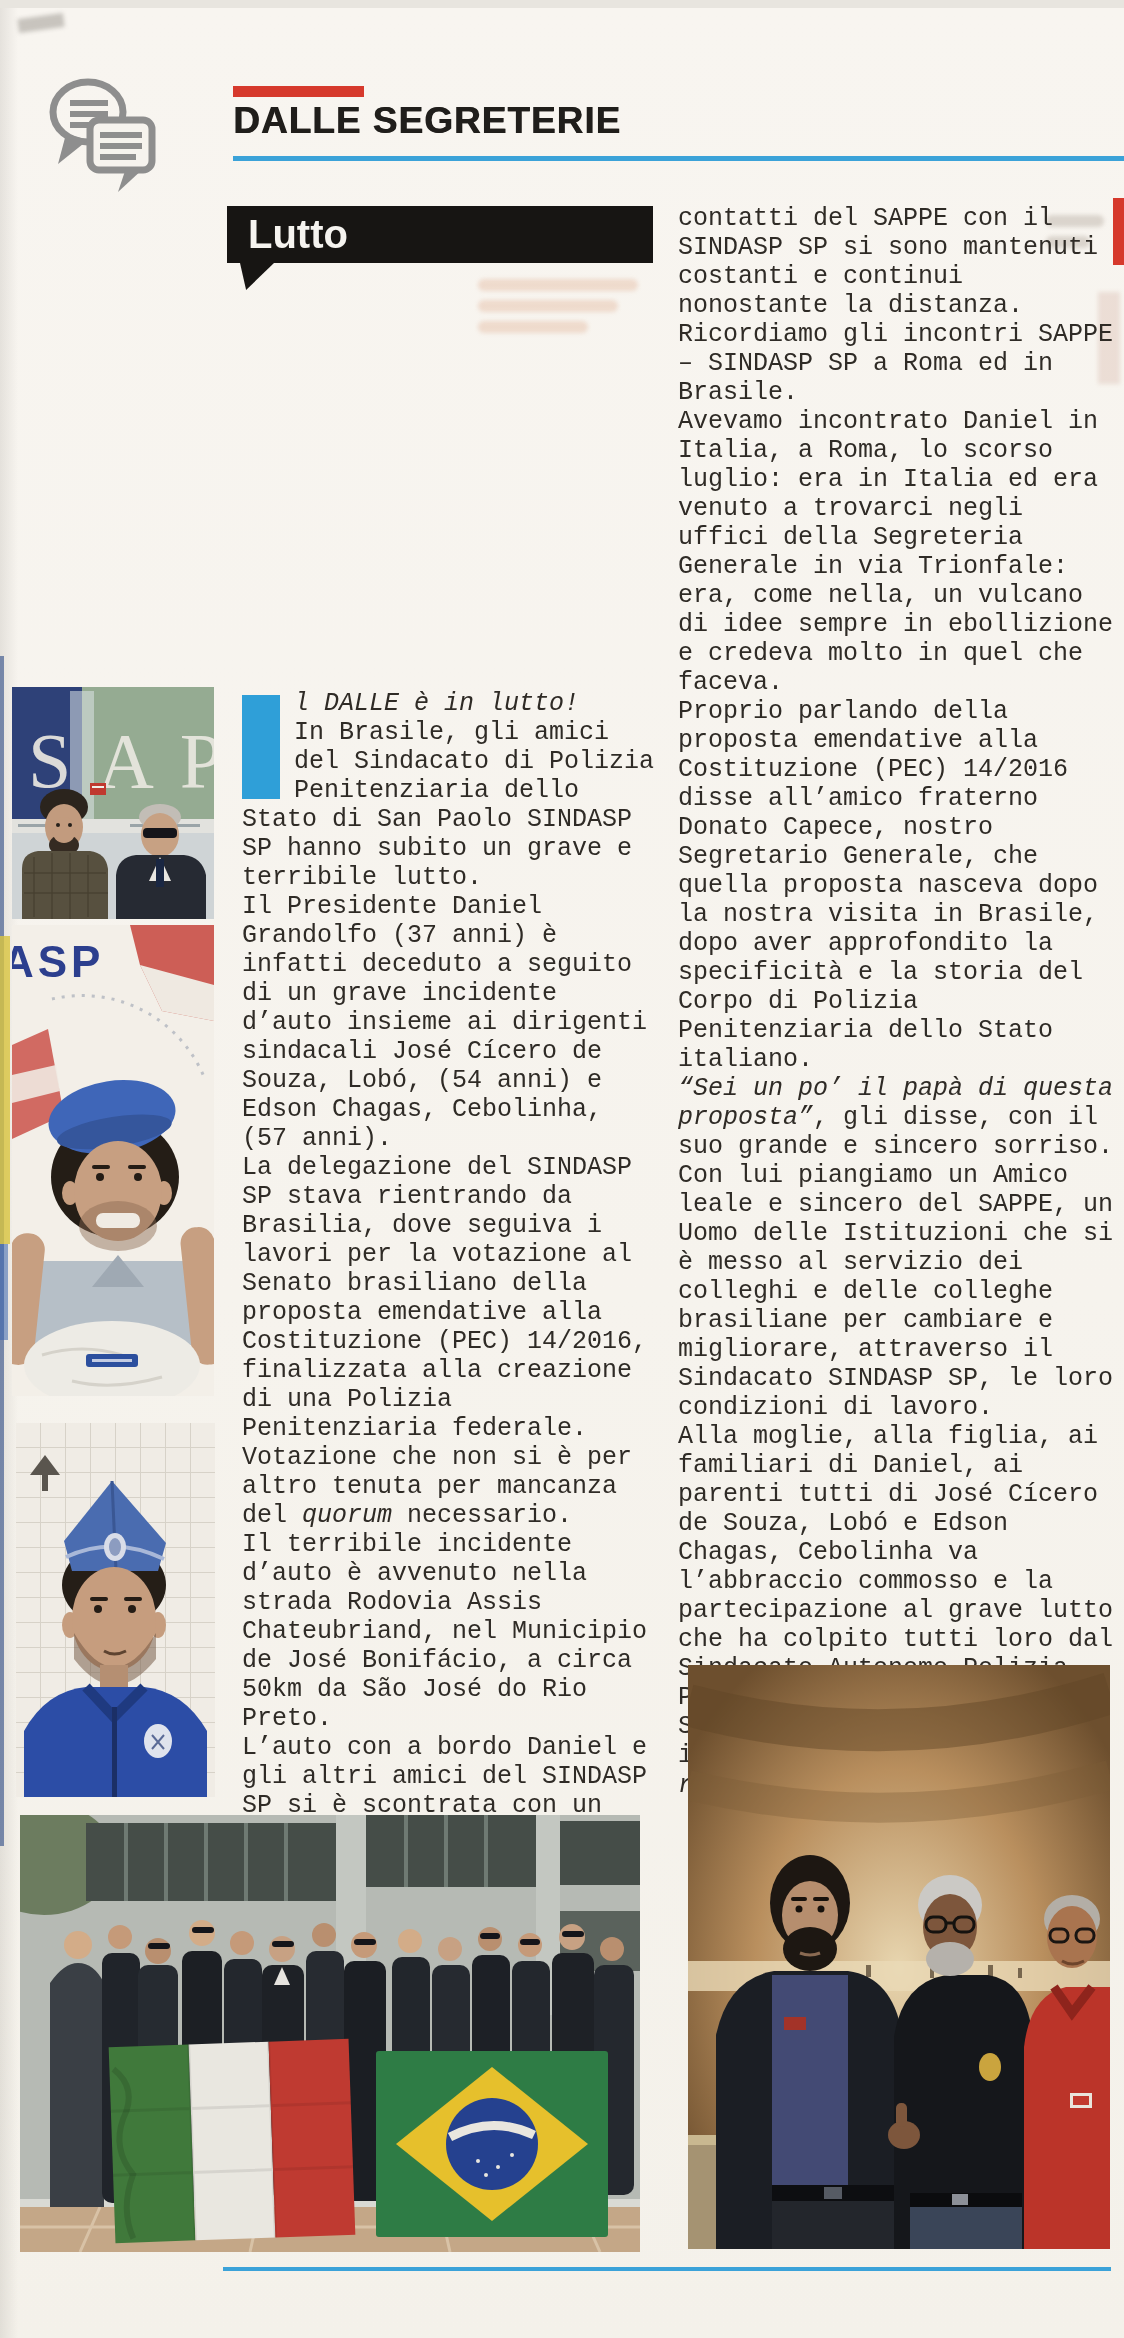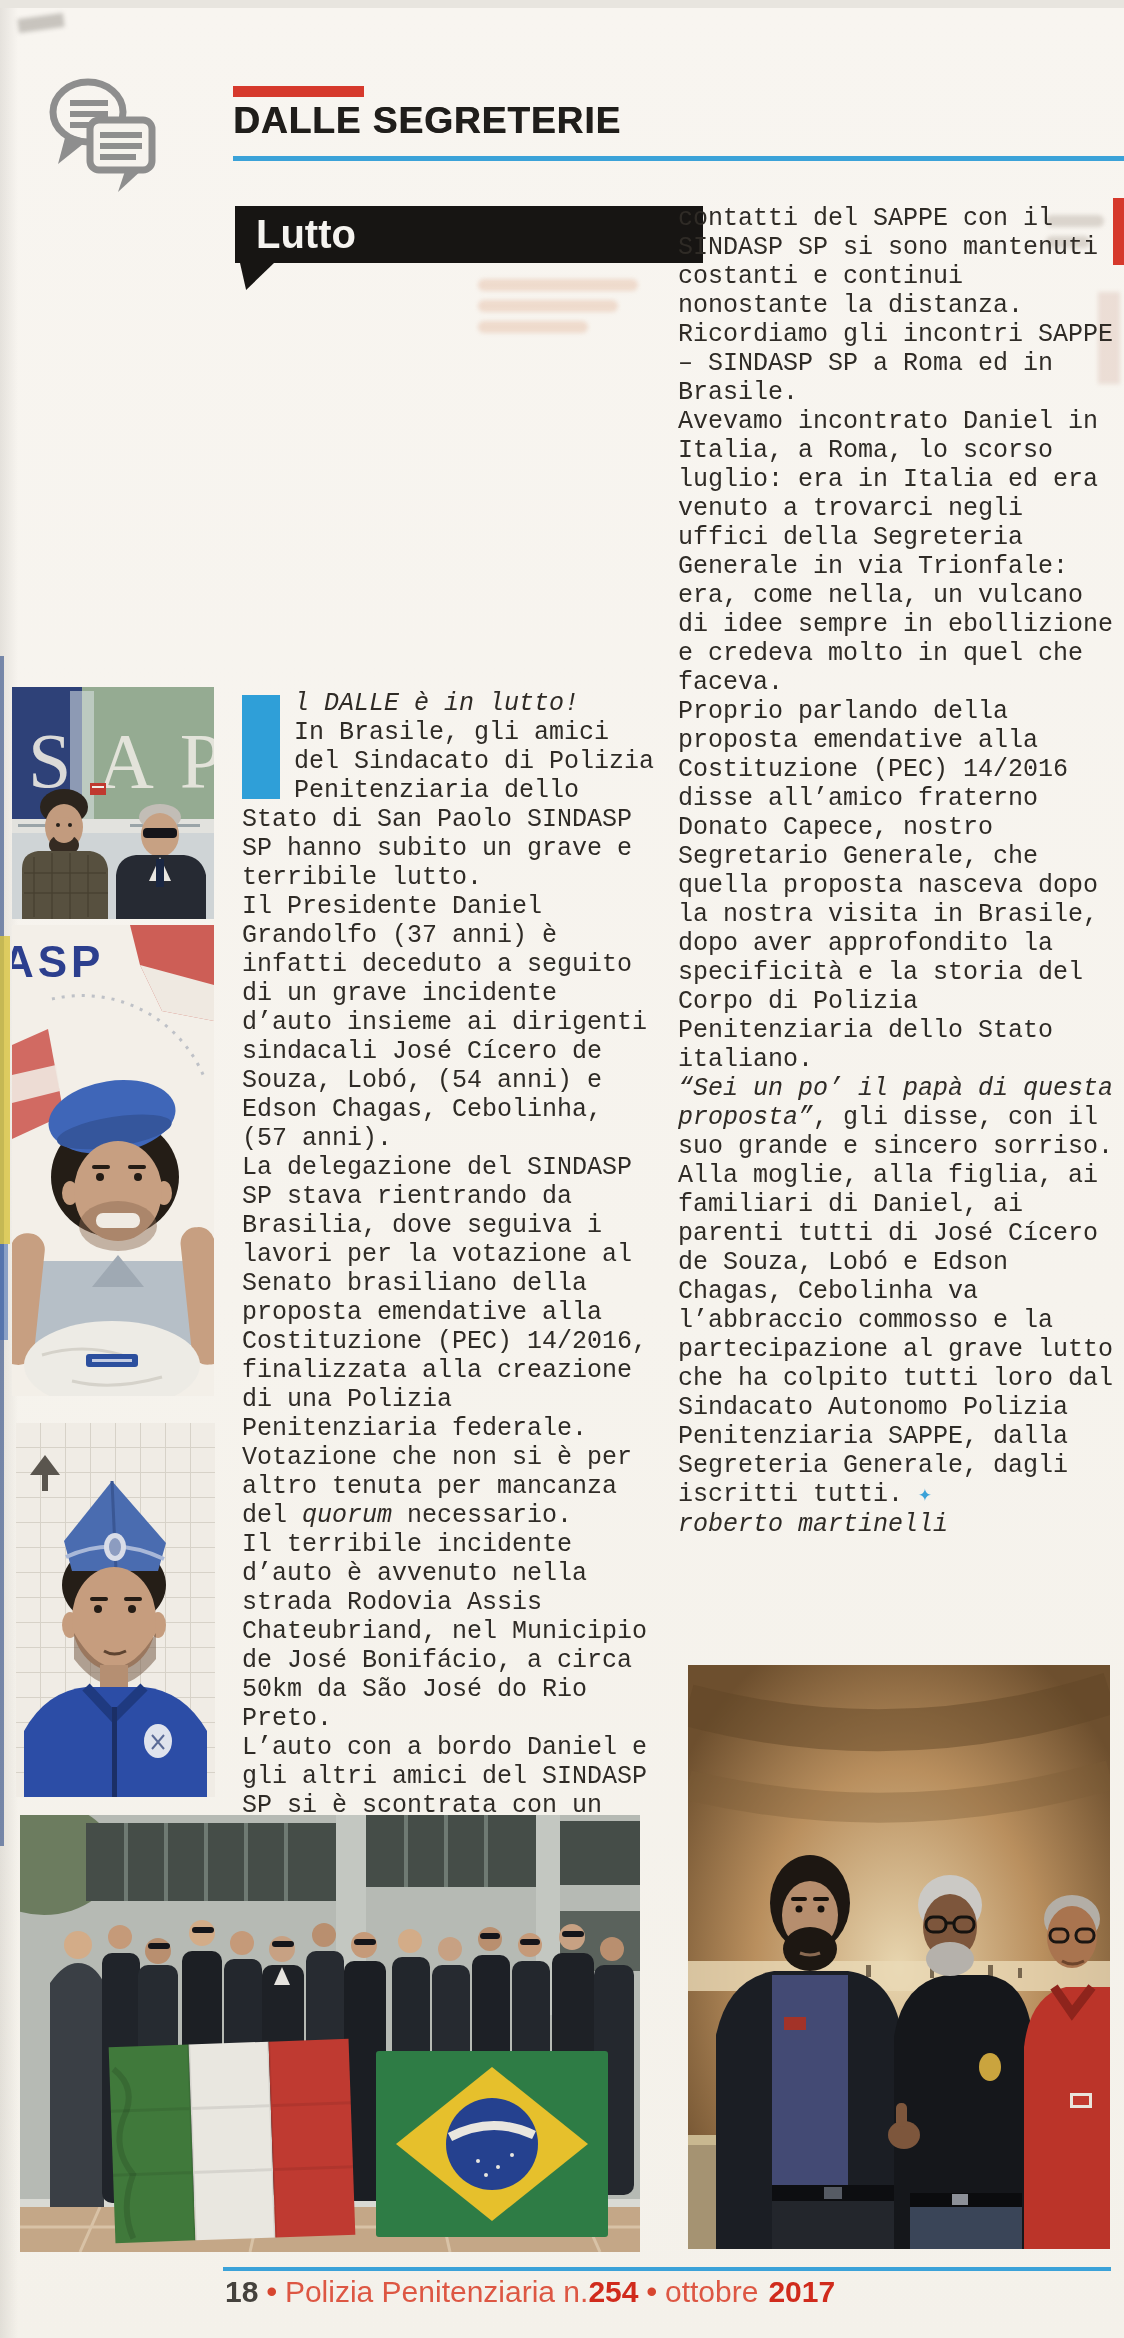--- a/index.html
+++ b/index.html
@@ -7,21 +7,21 @@
         background:linear-gradient(180deg,#f8f5f0 0%,#f6f3ed 55%,#f4f1ea 100%);
         font-family:"Liberation Sans",sans-serif;}
   .abs{position:absolute;}
   
   .red-bar{left:233px;top:78px;width:131px;height:11px;background:#d6392c;}
   .kicker{left:233px;top:92px;font-size:37px;font-weight:700;letter-spacing:1px;
           color:#201e1b;text-shadow:.7px 0 0 #201e1b;}
   .blue-rule{left:233px;top:148px;width:891px;height:5px;background:#3ba2d8;}
   .red-tab{left:1113px;top:190px;width:11px;height:67px;background:#d6392c;}
   
-  .tag-bar{left:235px;top:198px;width:468px;height:57px;background:#171513;}
+  .tag-bar{left:227px;top:198px;width:426px;height:57px;background:#171513;}
   .tag-label{padding-left:21px;line-height:56px;font-size:40px;font-weight:700;color:#f5f3ef;}
   .tag-tail{left:240px;top:255px;width:34px;height:27px;background:#171513;
             clip-path:polygon(0 0,100% 0,18% 100%);}
   
   .title{left:240px;top:297px;width:442px;font-size:41px;line-height:56px;
          color:#3d3d3f;letter-spacing:-0.3px;}
   
   .col{font-family:Liberation Mono, monospace;font-size:25px;line-height:29px;color:#2f2b26;}
   .col1{left:242px;top:681px;width:414px;}
   .col2{left:678px;top:196px;width:436px;}
@@ -101,20 +101,21 @@
     <div class="tag-label">Lutto</div>
   </div>
   <div class="abs tag-tail"></div>
 
 
   <div class="abs col col2">
       <p class="para normal"><span>contatti del SAPPE con il SINDASP SP si sono mantenuti costanti e continui nonostante la distanza. Ricordiamo gli incontri SAPPE – SINDASP SP a Roma ed in Brasile.</span></p>
       <p class="para normal"><span>Avevamo incontrato Daniel in Italia, a Roma, lo scorso luglio: era in Italia ed era venuto a trovarci negli uffici della Segreteria Generale in via Trionfale: era, come nella, un vulcano di idee sempre in ebollizione e credeva molto in quel che faceva.</span></p>
       <p class="para normal"><span>Proprio parlando della proposta emendative alla Costituzione (PEC) 14/2016 disse all’amico fraterno Donato Capece, nostro Segretario Generale, che quella proposta nasceva dopo la nostra visita in Brasile, dopo aver approfondito la specificità e la storia del Corpo di Polizia Penitenziaria dello Stato italiano.</span></p>
       <p class="para normal"><em>“Sei un po’ il papà di questa proposta”</em><span>, gli disse, con il suo grande e sincero sorriso.</span></p>
+      <p class="para normal"><span>Con lui piangiamo un Amico leale e sincero del SAPPE, un Uomo delle Istituzioni che si è messo al servizio dei colleghi e delle colleghe brasiliane per cambiare e migliorare, attraverso il Sindacato SINDASP SP, le loro condizioni di lavoro.</span></p>
       <p class="para normal"><span>Alla moglie, alla figlia, ai familiari di Daniel, ai parenti tutti di José Cícero de Souza, Lobó e Edson Chagas, Cebolinha va l’abbraccio commosso e la partecipazione al grave lutto che ha colpito tutti loro dal Sindacato Autonomo Polizia Penitenziaria SAPPE, dalla Segreteria Generale, dagli iscritti tutti. </span><span class="diamond">✦</span></p>
       <p class="para signature"><em>roberto martinelli</em></p>
     </div>
   <div class="abs col col1">
     <div class="dropcap-bar"></div>
   <p class="para lead"><em>l DALLE è in lutto!</em></p>
       <p class="para normal"><span>In Brasile, gli amici del Sindacato di Polizia Penitenziaria dello Stato di San Paolo SINDASP SP hanno subito un grave e terribile lutto.</span></p>
       <p class="para normal"><span>Il Presidente Daniel Grandolfo (37 anni) è infatti deceduto a seguito di un grave incidente d’auto insieme ai dirigenti sindacali José Cícero de Souza, Lobó, (54 anni) e Edson Chagas, Cebolinha, (57 anni).</span></p>
       <p class="para normal"><span>La delegazione del SINDASP SP stava rientrando da Brasilia, dove seguiva i lavori per la votazione al Senato brasiliano della proposta emendative alla Costituzione (PEC) 14/2016, finalizzata alla creazione di una Polizia Penitenziaria federale.</span></p>
       <p class="para normal"><span>Votazione che non si è per altro tenuta per mancanza del </span><em>quorum</em><span> necessario.</span></p>
@@ -370,17 +371,14 @@
     <rect x="382" y="428" width="22" height="15" fill="#e9e5dc"></rect>
     <rect x="385" y="431" width="16" height="9" fill="#c23a2e"></rect>
     <ellipse cx="384" cy="254" rx="28" ry="24" fill="#b3aea6"></ellipse>
     <ellipse cx="384" cy="272" rx="25" ry="31" fill="#a9744f"></ellipse>
     <rect x="362" y="264" width="18" height="13" rx="6" fill="none" stroke="#1a1512" stroke-width="3"></rect>
     <rect x="388" y="264" width="18" height="13" rx="6" fill="none" stroke="#1a1512" stroke-width="3"></rect>
     <path d="M374,296 Q384,302 396,296" stroke="#6d452c" stroke-width="3" fill="none"></path>
   </svg>
 
   <div class="abs footer-rule"></div>
-  <div class="abs footer">
-    <span class="pageno">18</span><span class="dot">•</span><span class="mag">Polizia Penitenziaria n.</span><span class="bold-red">254</span><span class="dot">•</span><span class="mag">ottobre</span><span class="bold-red" style="margin-left:10px">2017</span>
-  </div>
 
 </div>
 
 </body></html>

